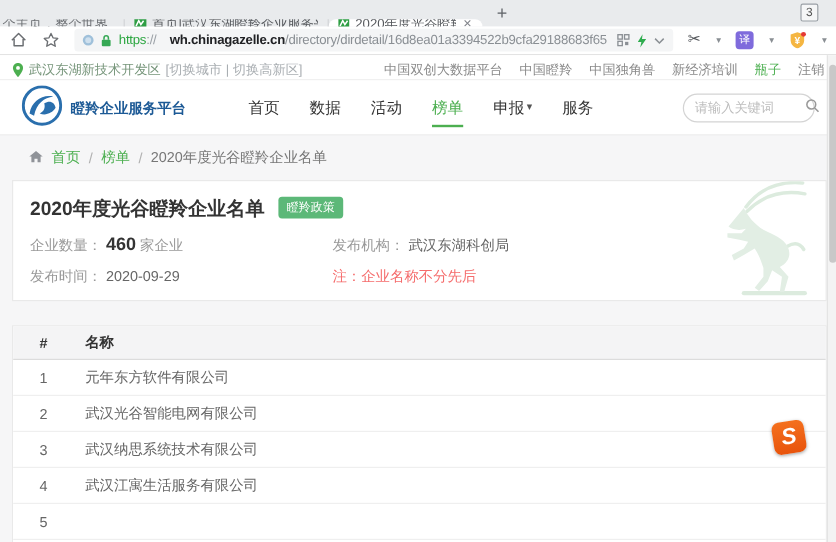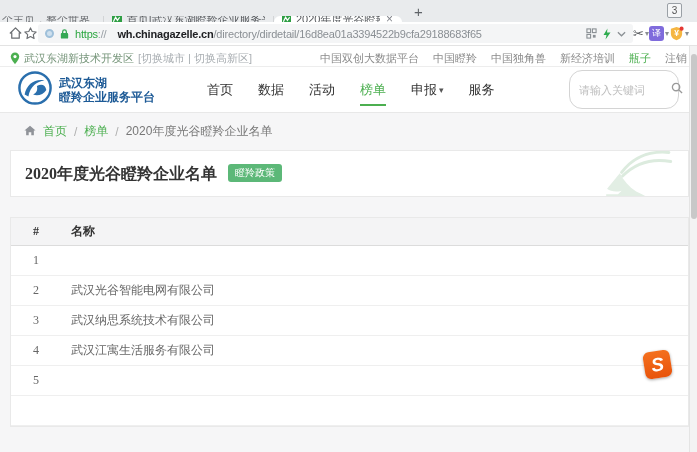--- a/index.html
+++ b/index.html
@@ -21,21 +21,21 @@
              display:flex; align-items:center; justify-content:center; }
   .tab-label { overflow:hidden; white-space:nowrap; }
   .tab-close { margin-left:auto; color:#80838a; font-size:12px; line-height:1; padding:0 1px; }
   .newtab { display:flex; align-items:center; padding:0 12px; font-size:15px; color:#5f6368; }
   .tabcount { position:absolute; right:15px; top:3px; width:15px; height:15px;
               border:1px solid #9aa0a6; background:#f5f6f7; border-radius:2px;
               font-size:10px; color:#555; display:flex; align-items:center; justify-content:center; }
 
   
   .toolbar { height:24px; background:#fff; display:flex; align-items:center;
-             padding:0 8px; gap:0; border-bottom:1px solid #e3e3e3; }
+             padding:0 8px; gap:12px; border-bottom:1px solid #e3e3e3; }
   .tool-ic { display:flex; align-items:center; justify-content:center; }
   .addressbar { flex:1; height:19px; background:#f4f5f6; border-radius:3px;
                 display:flex; align-items:center; padding:0 7px; gap:5px;
                 font-size:11px; white-space:nowrap; overflow:hidden; }
   .site-dot { width:9px; height:9px; border-radius:50%; background:#cfe0ee; border:2px solid #9fc0da; }
   .url { display:flex; align-items:center; white-space:nowrap; overflow:hidden; flex:1; letter-spacing:-0.2px; }
   .url .scheme { color:#2ba640; }
   .url .sep { color:#9aa0a6; }
   .url .host { color:#202124; font-weight:bold;padding-left:11px; }
   .url .path { color:#8a8f94; }
@@ -57,34 +57,34 @@
   .siteheader { height:46px; background:#fff; display:flex; align-items:center;
                 padding:0 18px; border-bottom:1px solid #e8e8e8; }
   .logo { display:flex; align-items:center; gap:7px; }
   .logo-text { font-weight:bold; color:#1d5a96; font-size:12px; line-height:14px; }
   .nav { display:flex; margin-left:52px; gap:25px; font-size:13px; color:#333; align-items:center; height:46px; }
   .nav-item { position:relative; height:46px; display:flex; align-items:center; gap:2px; }
   .nav-item.active { color:#4caf50; }
   .nav-item.active::after { content:""; position:absolute; left:50%; transform:translateX(-50%);
                             bottom:7px; width:26px; height:2px; background:#4caf50; }
   .nav-caret { font-size:9px; color:#555; }
-  .search { margin-left:auto; width:110px; height:39px; border:1px solid #d4d4d4; border-radius:13px;
+  .search { margin-left:auto; width:110px; height:24px; border:1px solid #d4d4d4; border-radius:13px;
             display:flex; align-items:center; padding:0 9px; gap:20px; }
   .search input { border:none; outline:none; background:transparent; width:72px;
                   font-size:11px; color:#666; font-family:inherit; }
   .search input::placeholder { color:#bdbdbd; }
 
   
   .pagebg { background:#f6f6f7; height:339px; overflow:hidden; position:relative; }
   .breadcrumb { display:flex; align-items:center; gap:7px; padding:10px 0 10px 24px;
                 font-size:12px; color:#b0b0b0; }
   .breadcrumb .bc-link { color:#4caf50; }
   .breadcrumb .bc-cur { color:#777; }
 
-  .card { margin:0 8px 4px 10px; background:#fff; border:1px solid #e9e9e9;font-family:Liberation Serif, serif; }
+  .card { margin:0 8px 4px 10px; background:#fff; border:1px solid #e9e9e9; }
   .title-card { position:relative; padding:13px 14px 11px; overflow:hidden; }
   .dtitle { display:inline; font-size:16px; font-weight:bold; color:#333; }
   .badge { display:inline-block; background:#5cb878; color:#fff; font-size:10px;
            padding:2px 7px; border-radius:3px; margin-left:8px; vertical-align:3px; }
   .info { margin-top:10px; font-size:12px; color:#999; display:grid;
           grid-template-columns:252px 1fr; row-gap:9px; align-items:center; }
   .info .val { color:#666; }
   .info .big { font-size:15px; font-weight:bold; color:#333; }
   .note { color:#f56c6c; }
   .gazelle { position:absolute; right:4px; top:-4px; }
@@ -218,21 +218,20 @@
 <div class="siteheader">
   <div class="logo">
     <span>
       <svg width="34" height="34" viewBox="0 0 36 36">
         <circle cx="18" cy="18" r="16.5" fill="#fff" stroke="#2a6fad" stroke-width="2.6"></circle>
         <path d="M7 25 C9 14 18 8 28 10 C20 11 13 16 11 27 Z" fill="#2a6fad"></path>
         <path d="M20 16 C25 13 29 15 30 20 C27 25 21 27 16 25 C20 23 21 20 20 16 Z" fill="#2a6fad"></path>
       </svg>
     </span>
     <div class="logo-text">
-      <div>武汉东湖</div>
       <div>瞪羚企业服务平台</div>
     </div>
   </div>
   <nav class="nav">
     <span class="nav-item">首页</span>
     <span class="nav-item">数据</span>
     <span class="nav-item">活动</span>
     <span class="nav-item active">榜单</span>
     <span class="nav-item">
       <span>申报</span>
@@ -273,29 +272,46 @@
           <path d="M32 28 C44 12 62 4 84 6"></path>
           <path d="M33 32 C47 18 64 12 86 16"></path>
           <path d="M70 64 C77 60 82 62 85 67"></path>
           <path d="M30 107 L86 107" stroke-width="3.8"></path>
         </g>
         <path d="M16 46 L30 29 C34 37 40 44 48 49 C58 54 66 57 70 64 C74 72 71 79 63 83 L71 92 L67 106 L63 106 L65 92 L56 86 L52 96 L44 105 L40 102 L48 92 L48 84 C46 78 44 72 40 66 L30 72 L21 77 L19 72 L30 66 L34 60 L26 58 L15 56 L15 52 L28 52 L32 48 C26 50 20 49 16 46 Z" fill="#e2eee4"></path>
       </svg>
     </span>
     <h1 class="dtitle">2020年度光谷瞪羚企业名单</h1>
     <span class="badge">瞪羚政策</span>
+    <div class="info">
+      <div>
+        <span>企业数量：</span>
+        <span class="big">460</span>
+        <span>家企业</span>
+      </div>
+      <div>
+        <span>发布机构：</span>
+        <span class="val">武汉东湖科创局</span>
+      </div>
+      <div>
+        <span>发布时间：</span>
+        <span class="val">2020-09-29</span>
+      </div>
+      <div class="note">注：企业名称不分先后</div>
+    </div>
   </div>
 
   <div class="card table-card">
     <div class="thead">
       <span class="col-num">#</span>
       <span class="col-name">名称</span>
     </div>
     <div class="trow">
       <span class="col-num">1</span>
+      <span class="col-name">元年东方软件有限公司</span>
     </div>
     <div class="trow">
       <span class="col-num">2</span>
       <span class="col-name">武汉光谷智能电网有限公司</span>
     </div>
     <div class="trow">
       <span class="col-num">3</span>
       <span class="col-name">武汉纳思系统技术有限公司</span>
     </div>
     <div class="trow">

